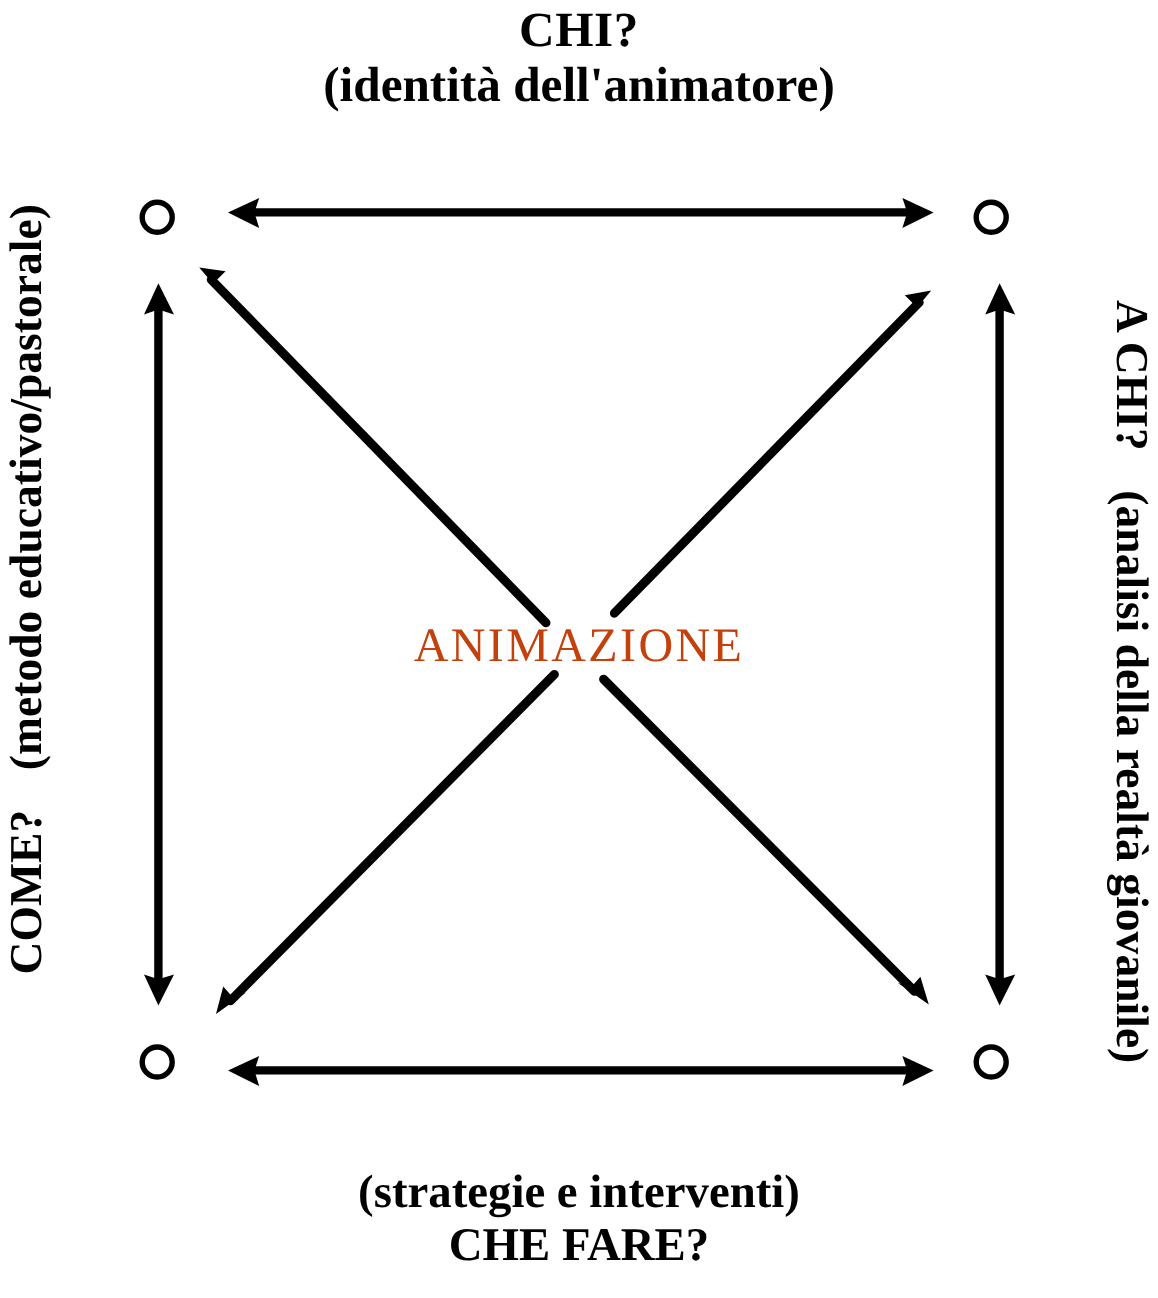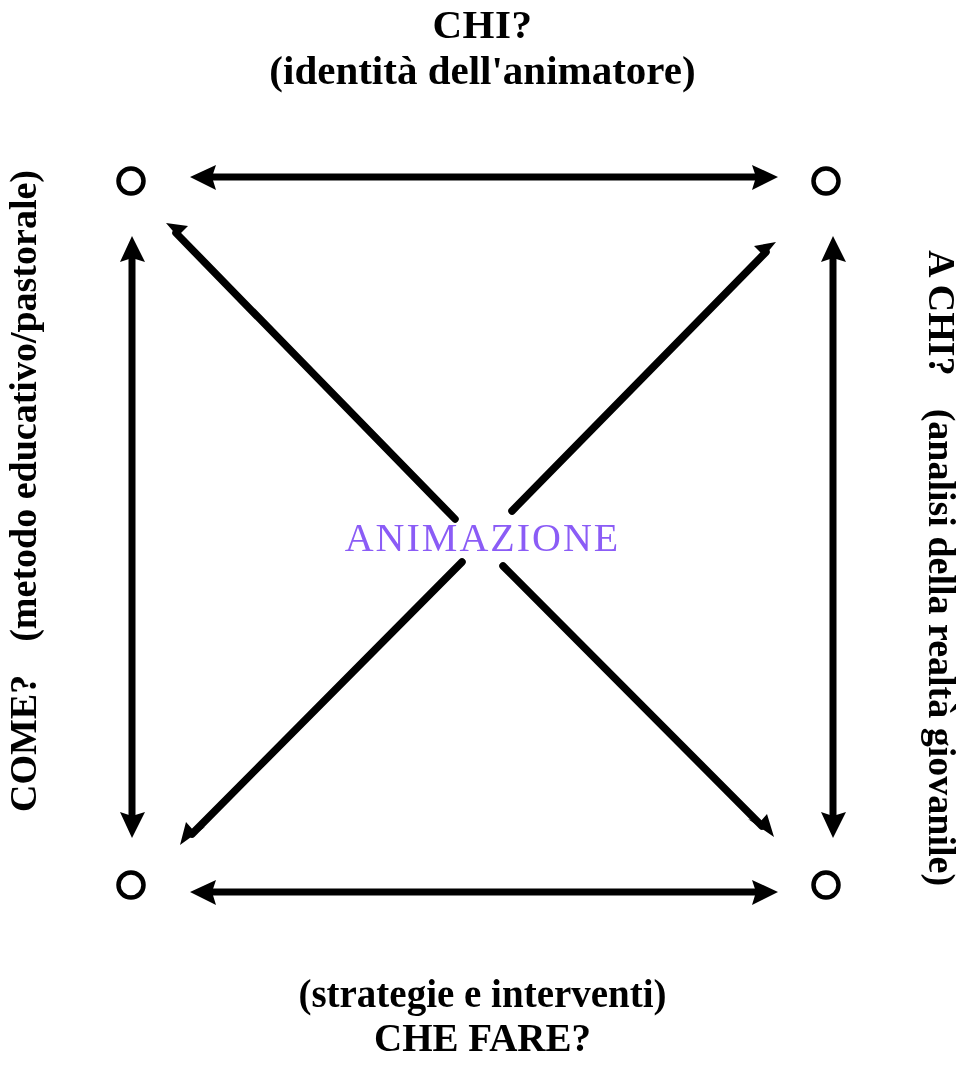--- a/index.html
+++ b/index.html
@@ -83,21 +83,21 @@
 
   #center-label {
     position: absolute;
     left: 0;
     top: 514px;
     width: 965px;
     text-align: center;
     font-size: 40px;
     font-weight: normal;
     letter-spacing: 2px;
-    color: #8b5cf6;
+    color: #c2410c;
   }
 
   svg.overlay {
     position: absolute;
     left: 0;
     top: 0;
     width: 965px;
     height: 1082px;
     pointer-events: none;
   }

